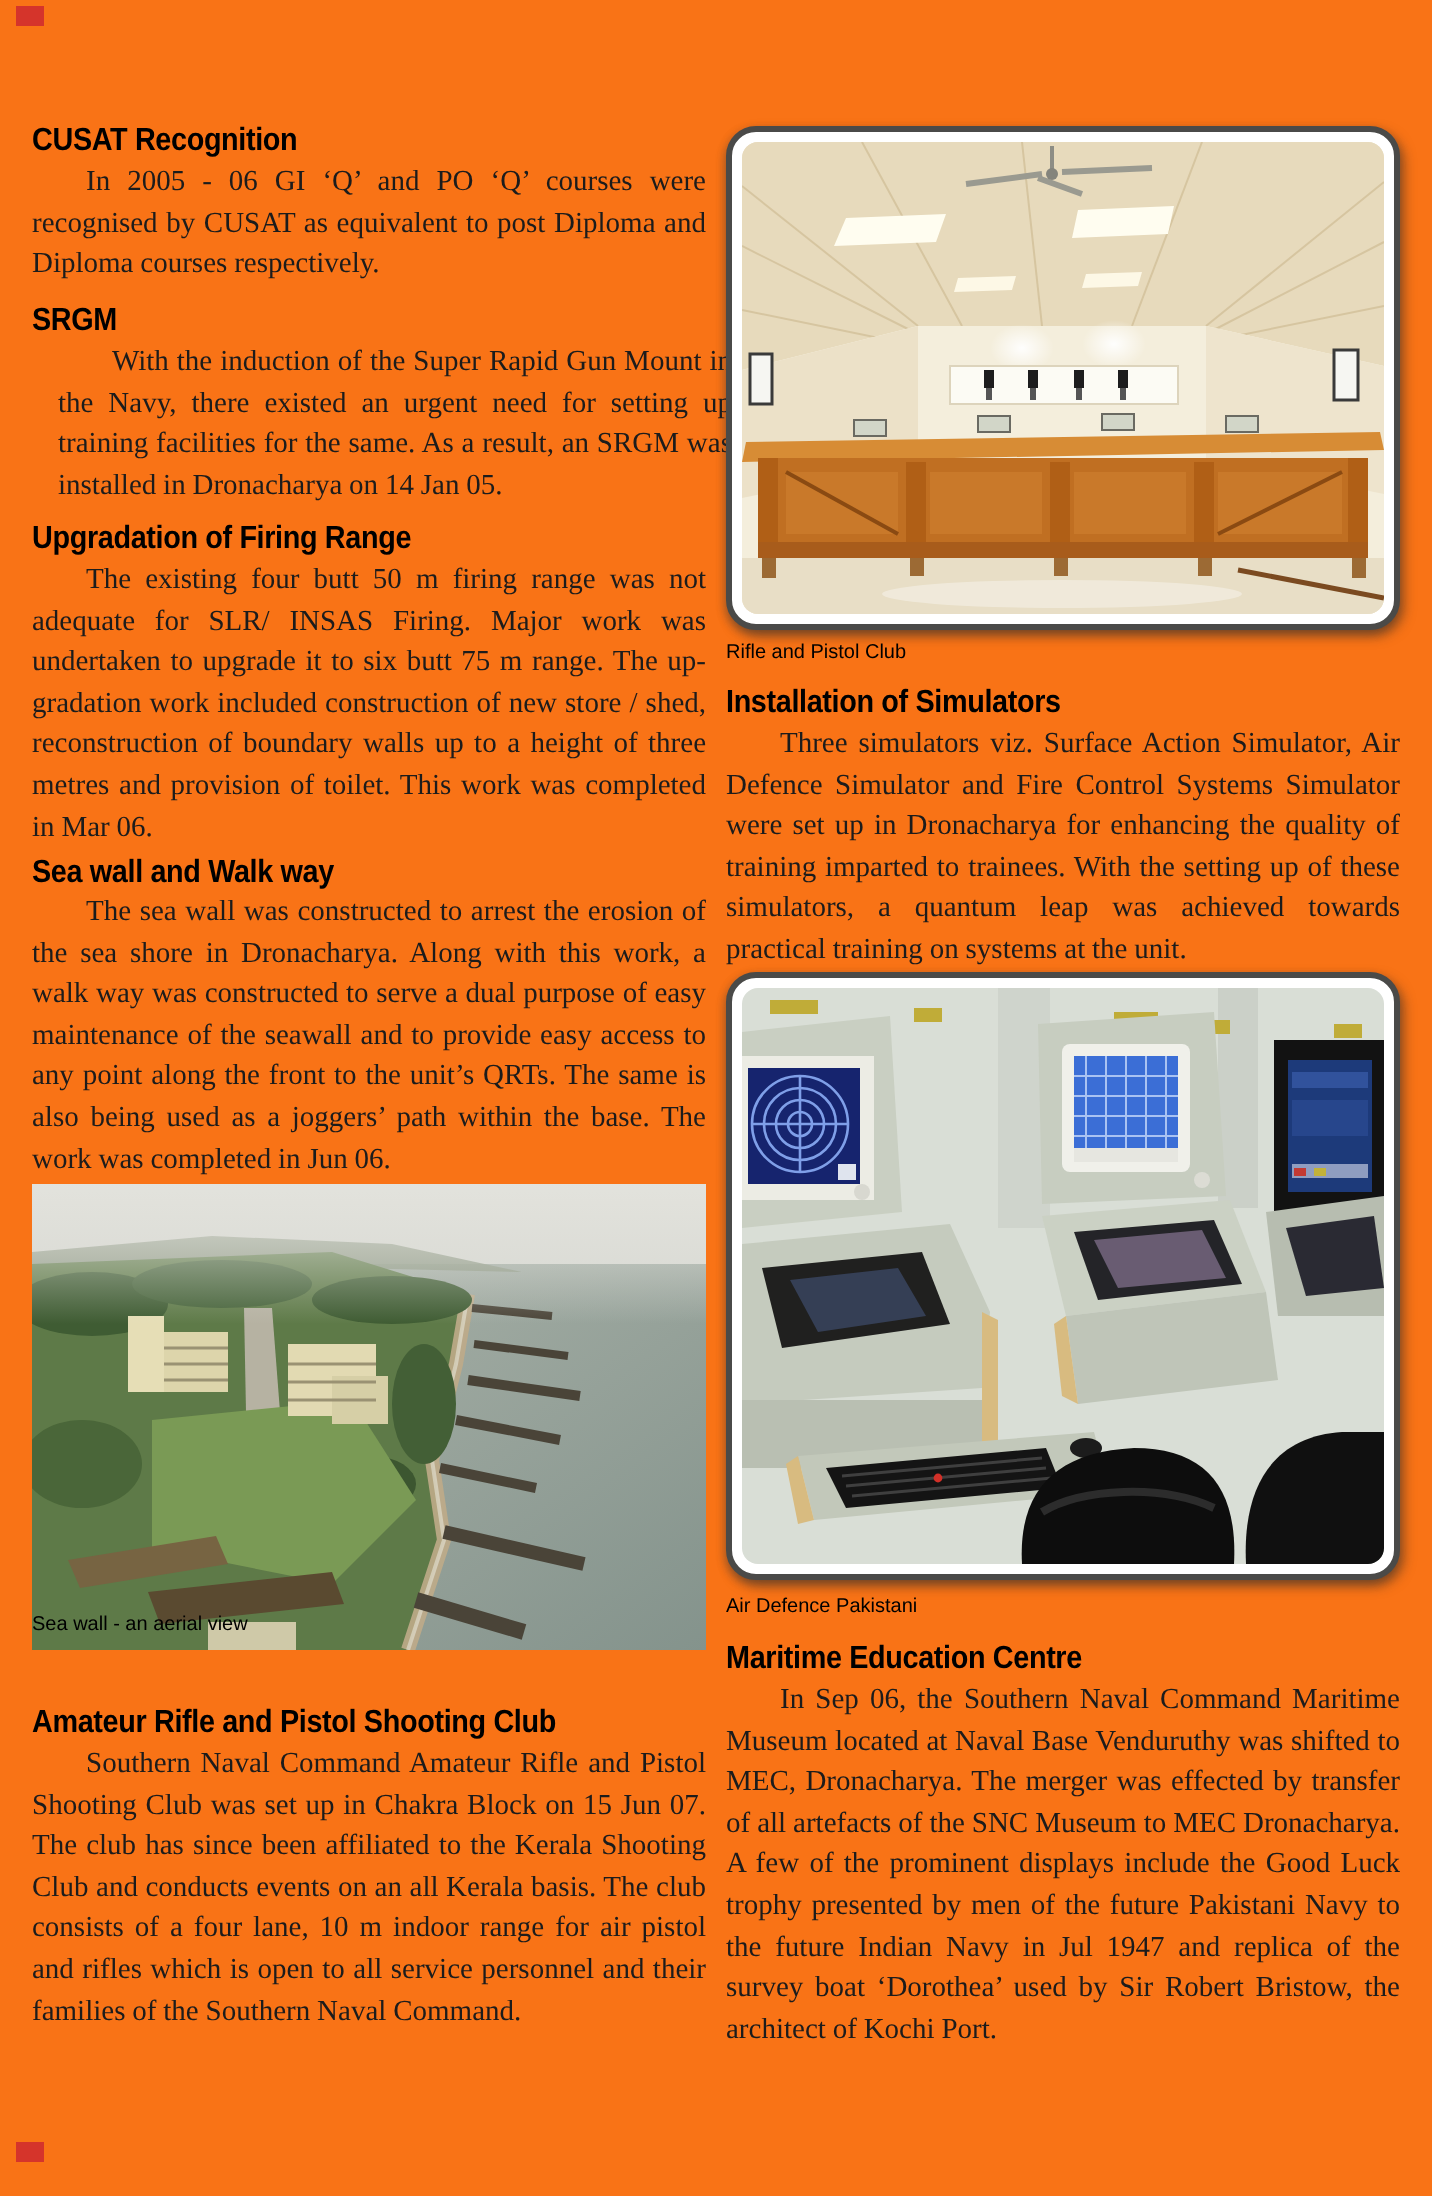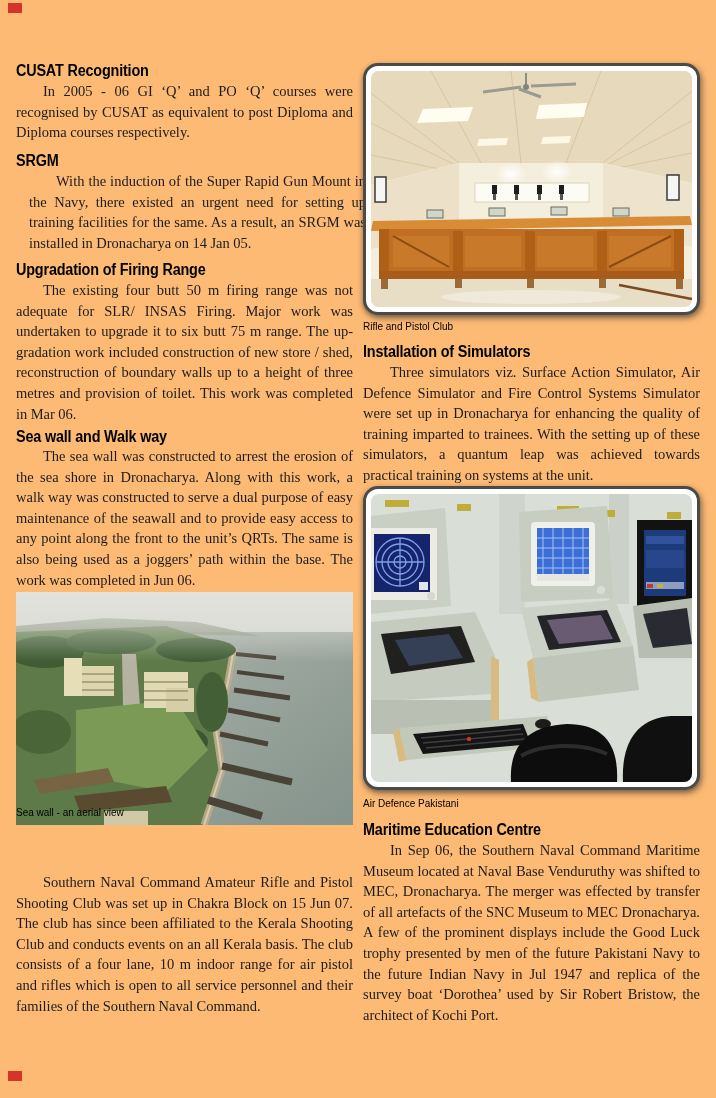--- a/index.html
+++ b/index.html
@@ -1,19 +1,19 @@
 <!DOCTYPE html>
 <html><head>
 <meta charset="utf-8">
 <style>
   html,body{margin:0;padding:0;background:#888;}
   .page{
     position:relative;
     width:716px;height:1098px;
-    background:#fdba74;
+    background:#f97316;
     margin:0 auto;
     overflow:hidden;
     font-family:"Liberation Serif", serif;
   }
   .corner-mark{
     position:absolute;left:8px;width:14px;height:10px;
   }
   .col-block{position:absolute;width:337px;}
   .lcol{left:16px;}
   .rcol{left:363px;}
@@ -116,20 +116,21 @@
         <line x1="212" y1="118" x2="264" y2="128" stroke-width="5"></line>
         <line x1="204" y1="142" x2="252" y2="152" stroke-width="5"></line>
         <line x1="206" y1="174" x2="276" y2="190" stroke-width="7"></line>
         <line x1="192" y1="208" x2="246" y2="224" stroke-width="8"></line>
       </g>
       <rect x="0" y="0" width="337" height="70" fill="url(#hazeG)"></rect>
     </svg>
   </div>
   <div class="caption col-block lcol" style="top:805px;">Sea wall - an aerial view</div>
 
+  <h2 class="sec col-block lcol" style="top:853px;"><span class="cond">Amateur Rifle and Pistol Shooting Club</span></h2>
   <p class="body col-block lcol" style="top:872px;height:168px;">Southern Naval Command Amateur Rifle and Pistol Shooting Club was set up in Chakra Block on 15 Jun 07. The club has since been affiliated to the Kerala Shooting Club and conducts events on an all Kerala basis. The club consists of a four lane, 10 m indoor range for air pistol and rifles which is open to all service personnel and their families of the Southern Naval Command.</p>
 
   <div class="photo-frame" style="left:363px;top:63px;width:321px;height:236px;">
     <svg width="321" height="236" viewBox="0 0 321 236">
       <defs>
         <radialGradient id="glow1" cx="0.5" cy="0.5" r="0.5">
           <stop offset="0" stop-color="#ffffff" stop-opacity="0.95"></stop>
             <stop offset="1" stop-color="#ffffff" stop-opacity="0"></stop>
         </radialGradient>
       </defs>

